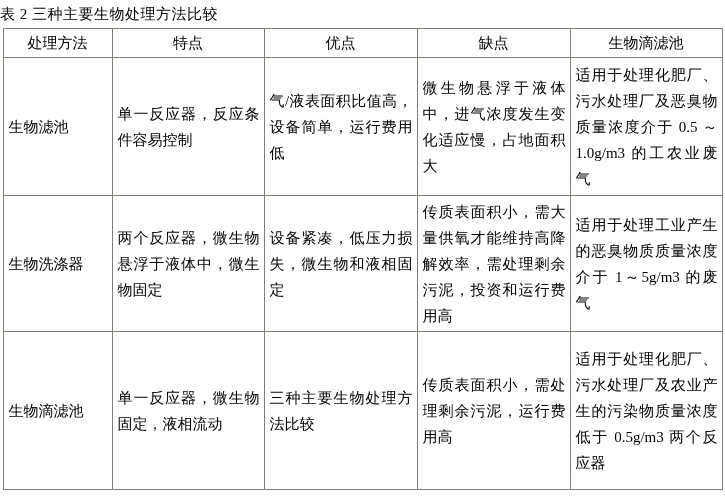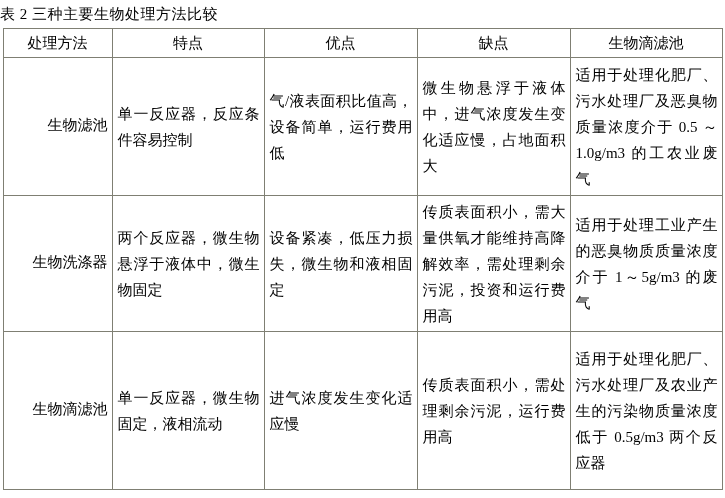--- a/index.html
+++ b/index.html
@@ -41,22 +41,21 @@
   table.cmp th {
     text-align: center;
     height: 26px;
     line-height: 24px;
     padding: 1px 2px;
   }
   tr.row-1 { height: 138px; }
   tr.row-2 { height: 136px; }
   tr.row-3 { height: 158px; }
   td.cell-method {
-    text-align: right;
-    font-family: Liberation Mono, monospace;
+    text-align: left;
   }
   td.cell-body {
     text-align: justify;
     text-justify: inter-character;
   }
 </style>
 </head>
 <body>
 
 <div class="doc-title">表 2 三种主要生物处理方法比较</div>
@@ -89,18 +88,18 @@
     <tr class="row-2">
       <td class="cell-method">生物洗涤器</td>
       <td class="cell-body">两个反应器，微生物悬浮于液体中，微生物固定</td>
       <td class="cell-body">设备紧凑，低压力损失，微生物和液相固定</td>
       <td class="cell-body">传质表面积小，需大量供氧才能维持高降解效率，需处理剩余污泥，投资和运行费用高</td>
       <td class="cell-body">适用于处理工业产生的恶臭物质质量浓度介于 1～5g/m3 的废气</td>
     </tr>
     <tr class="row-3">
       <td class="cell-method">生物滴滤池</td>
       <td class="cell-body">单一反应器，微生物固定，液相流动</td>
-      <td class="cell-body">进气浓度发生变化适应慢</td>
+      <td class="cell-body">三种主要生物处理方法比较</td>
       <td class="cell-body">传质表面积小，需处理剩余污泥，运行费用高</td>
       <td class="cell-body">适用于处理化肥厂、污水处理厂及农业产生的污染物质量浓度低于 0.5g/m3 两个反应器</td>
     </tr>
   </tbody>
 </table>
 
 </body></html>

